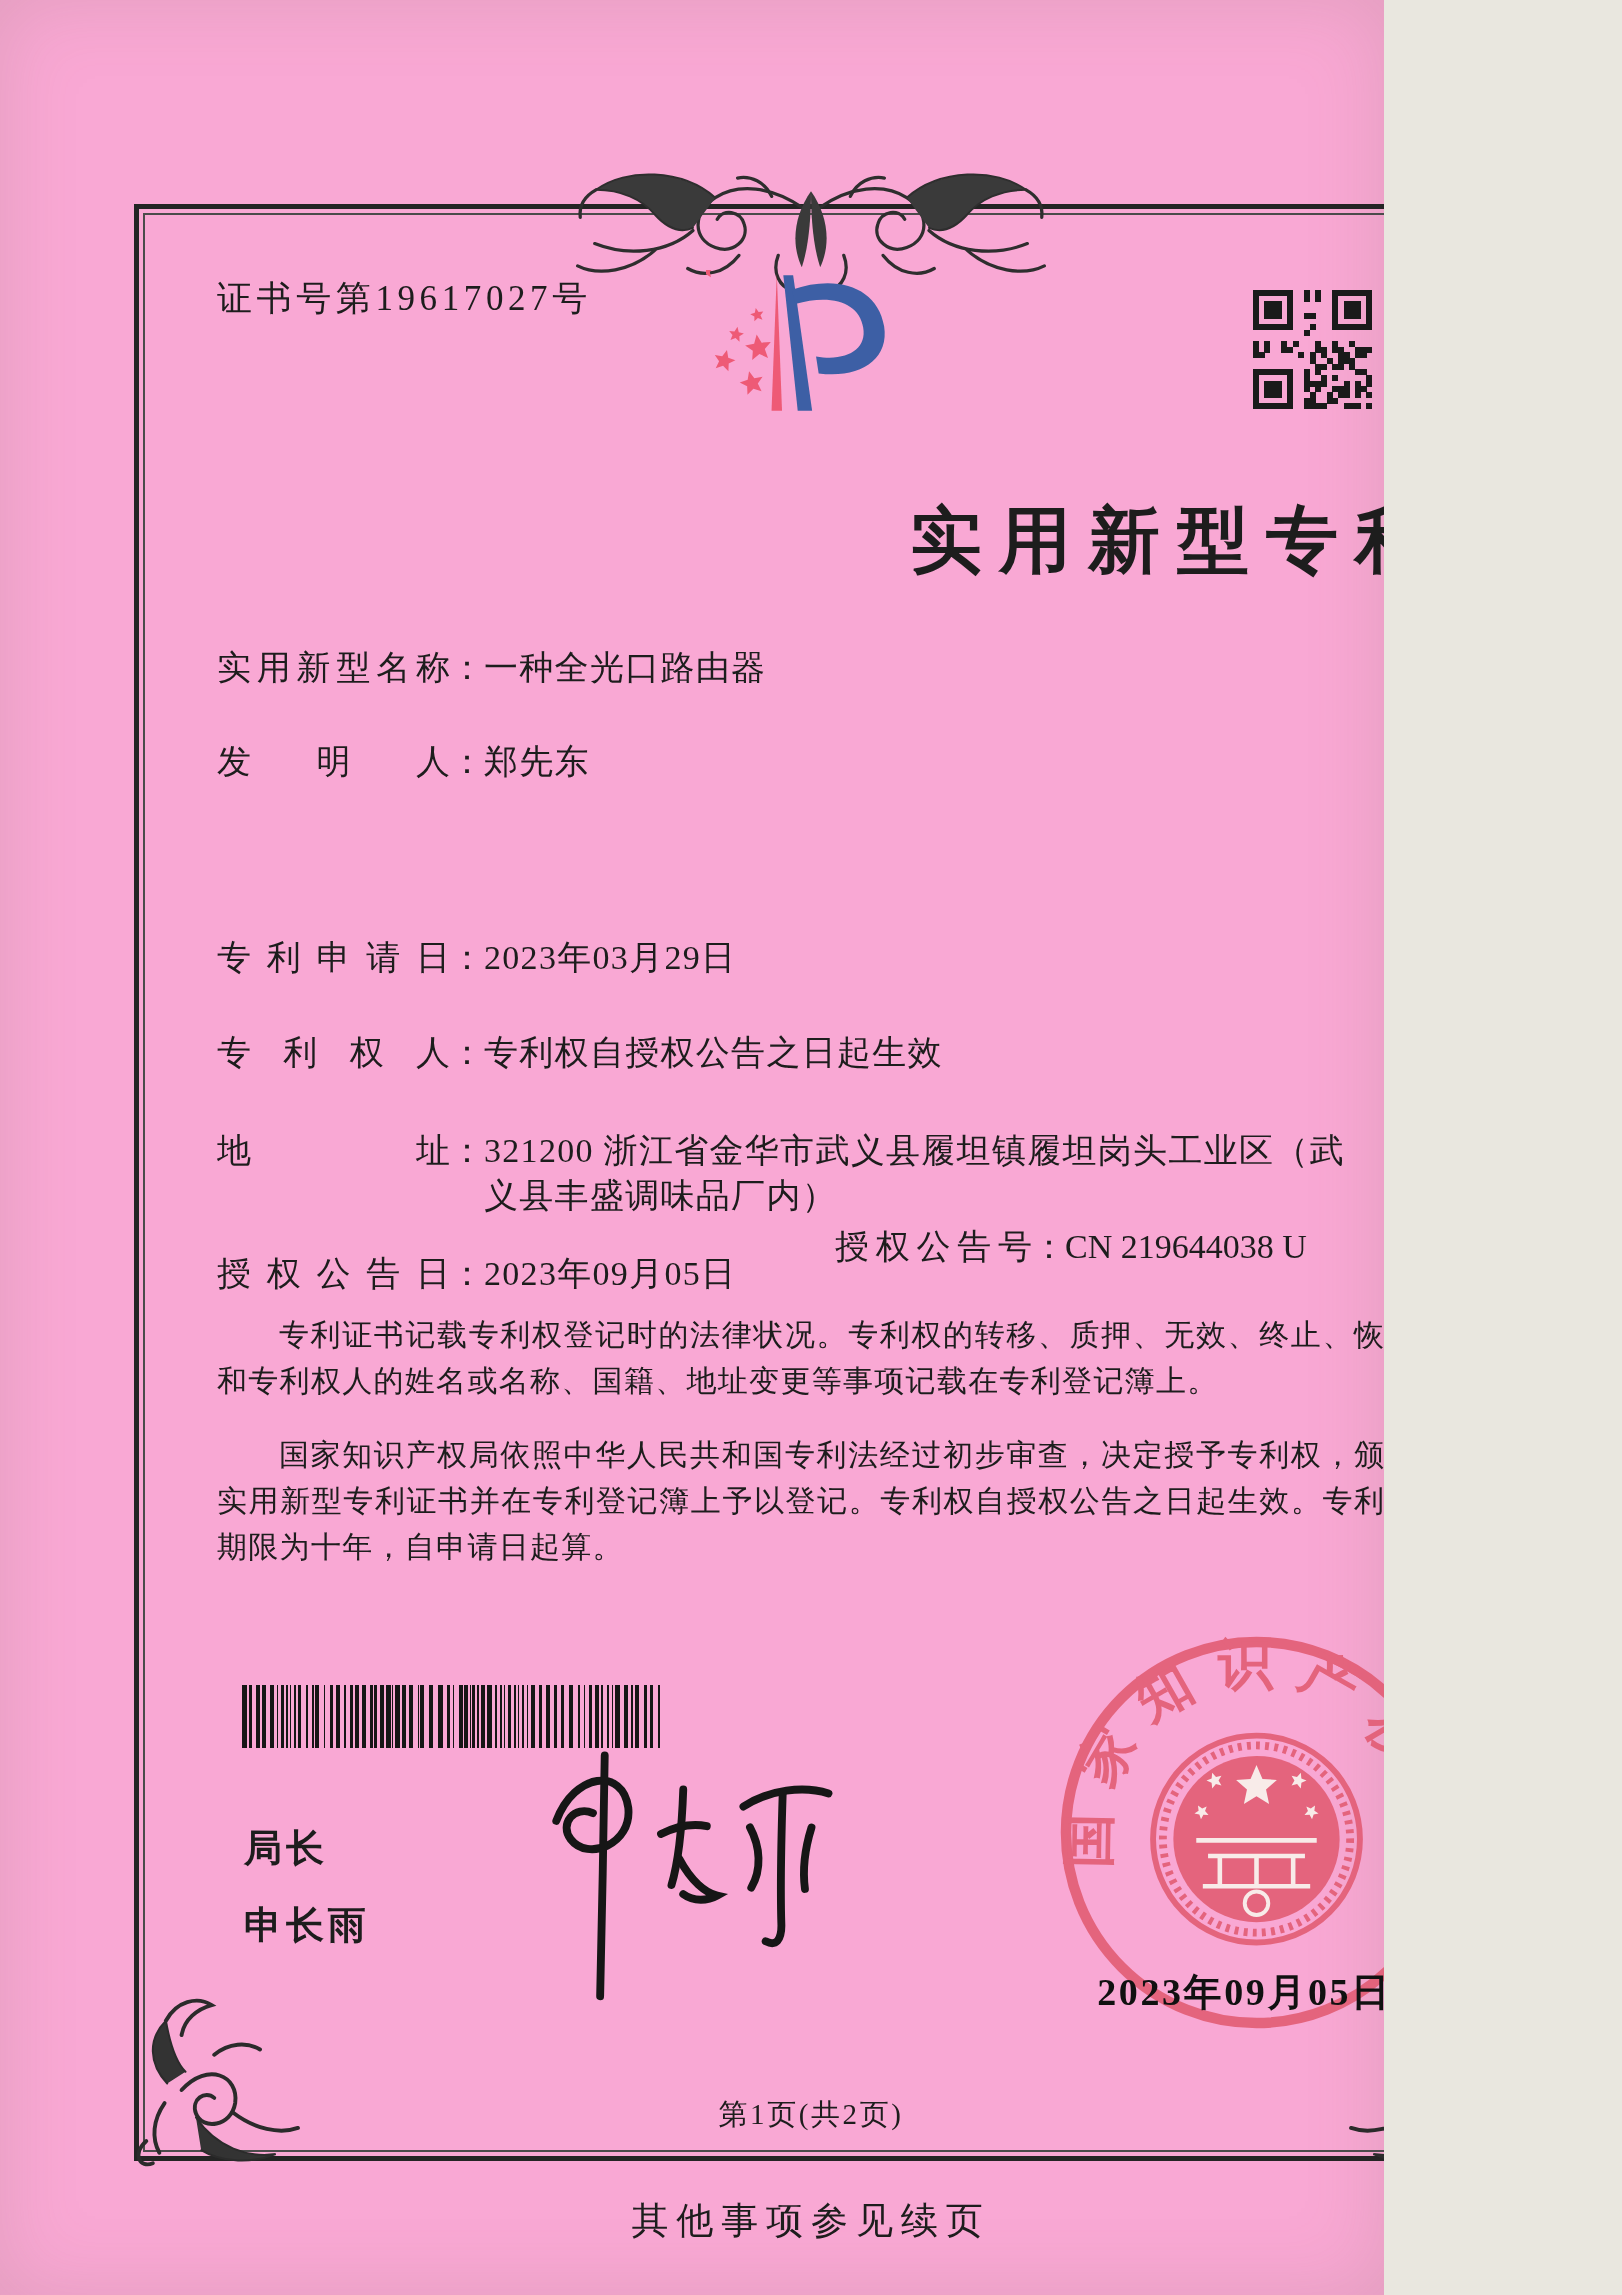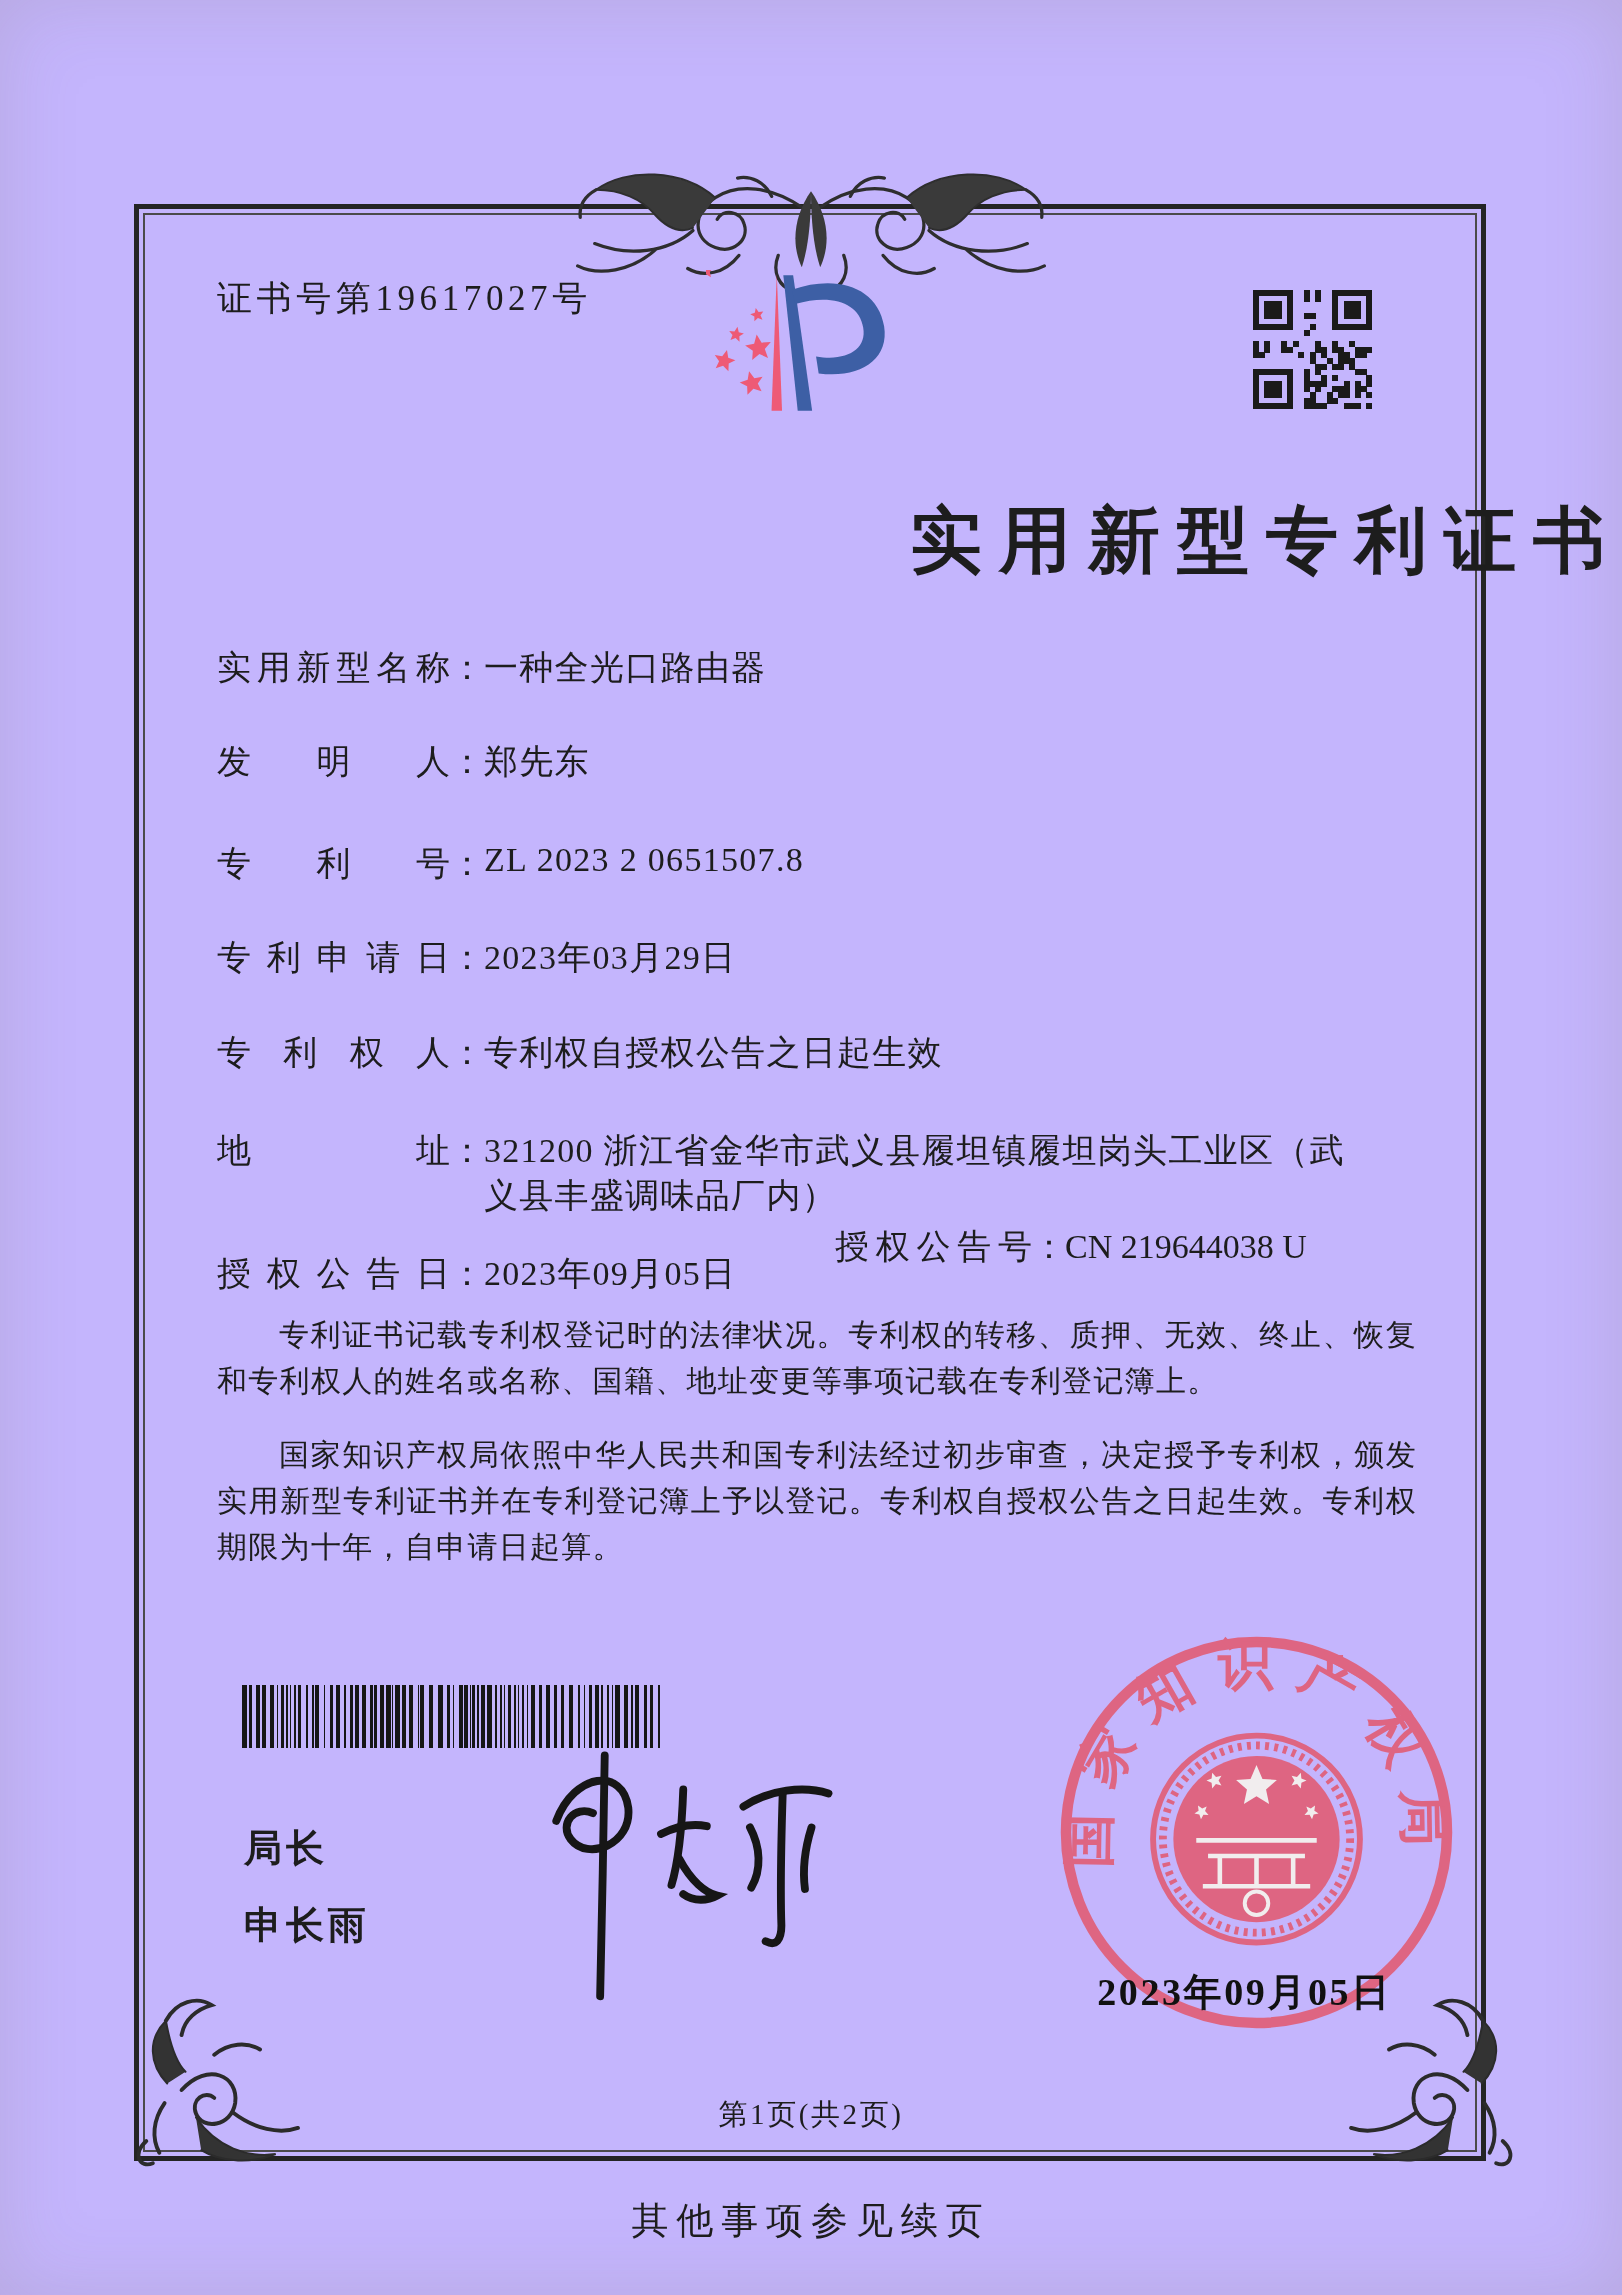--- a/index.html
+++ b/index.html
@@ -1,18 +1,18 @@
 <!DOCTYPE html>
 <html style="font-size:10.5px"><head>
 <meta charset="utf-8">
 <style>
   html,body{margin:0;padding:0;background:#e9e7df;}
   .page{
-    position:relative;width:1622px;height:2295px;overflow:hidden;
-    background:#c4b5fd;
+    position:relative;width:1384px;height:2295px;overflow:hidden;
+    background:#f9a8d4;
     font-family:"Liberation Serif","DejaVu Serif",serif;
     color:#1d1d1d;
     box-shadow:inset 0 0 79px rgba(120,110,90,.18);
   }
   
   .frame{position:absolute;left:134px;top:204px;width:1342px;height:1947px;border:5.2px solid #242424;}
   .frame-inner{position:absolute;inset:3.9px;border:2px solid #4b4b4b;}
   
   .ornament{position:absolute;pointer-events:none;}
   .orn-top{left:575px;top:157px;}
@@ -315,23 +315,20 @@
     </svg>
 
   <div class="title">实用新型专利证书</div>
 
   <div class="field f0">
     <span class="lbl">实用新型名称</span><span class="col">：</span><span class="val">一种全光口路由器</span>
   </div>
   <div class="field f1">
     <span class="lbl">发明人</span><span class="col">：</span><span class="val">郑先东</span>
   </div>
-  <div class="field f2">
-    <span class="lbl">专利号</span><span class="col">：</span><span class="val">ZL 2023 2 0651507.8</span>
-  </div>
   <div class="field f3">
     <span class="lbl">专利申请日</span><span class="col">：</span><span class="val">2023年03月29日</span>
   </div>
   <div class="field f4">
     <span class="lbl">专利权人</span><span class="col">：</span><span class="val">专利权自授权公告之日起生效</span>
   </div>
   <div class="field f5">
     <span class="lbl">地址</span><span class="col">：</span><span class="val">321200 浙江省金华市武义县履坦镇履坦岗头工业区（武义县丰盛调味品厂内）</span>
   </div>
   <div class="field f6">

